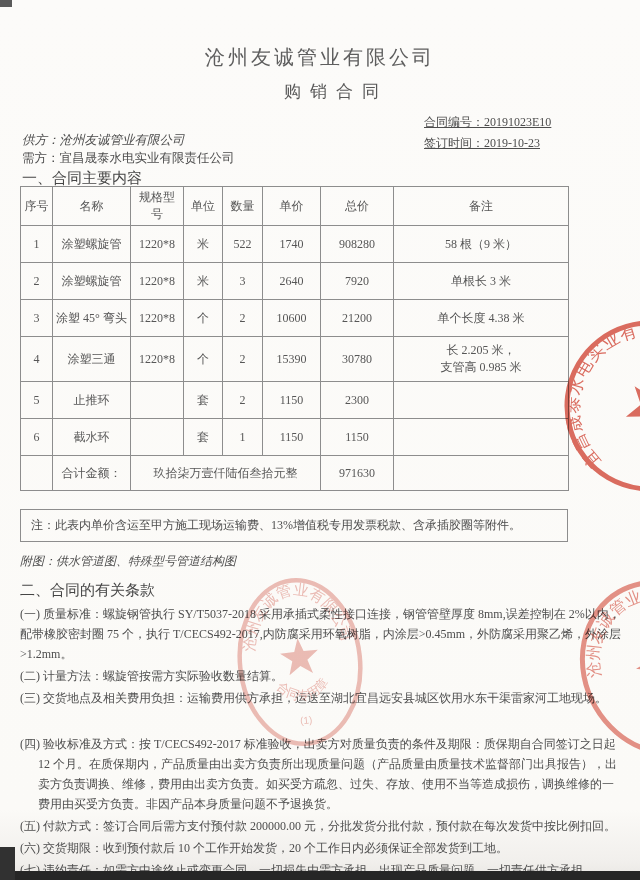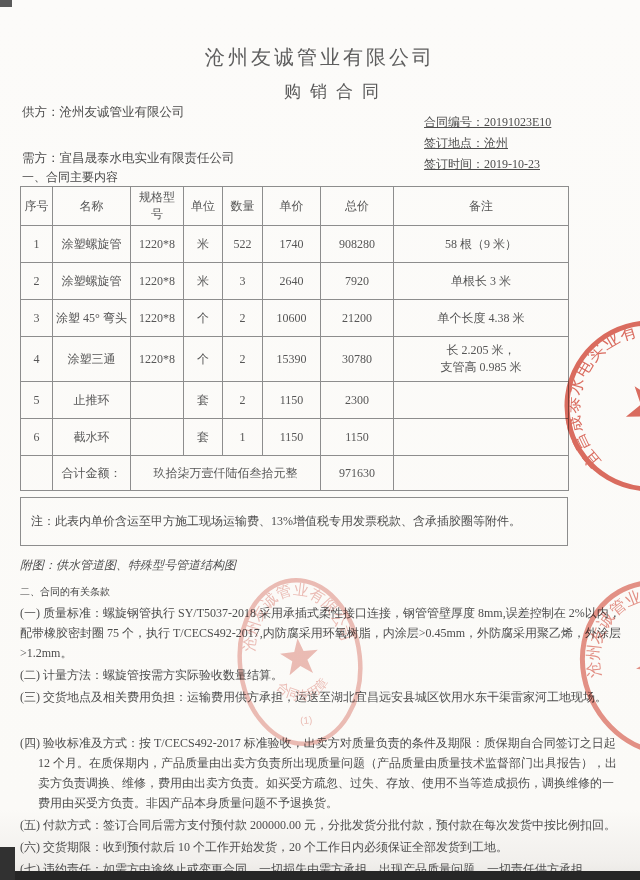--- a/index.html
+++ b/index.html
@@ -7,39 +7,39 @@
     position:relative; width:640px; height:880px; overflow:hidden;
     background:linear-gradient(180deg,#fcfbf9 0%, #fbfaf7 92%, #f1efec 98%, #e8e6e2 100%);
     font-family:"Liberation Serif","DejaVu Serif",serif;
     color:#4f4f4f;
   }
   .doc-title{position:absolute;top:44px;left:0;width:100%;text-align:center;
     font-size:20px;letter-spacing:3px;color:#5e5e5e;}
   .doc-subtitle{position:absolute;top:80px;left:16px;width:100%;text-align:center;
     font-size:17px;letter-spacing:9px;color:#585858;}
   .party{position:absolute;left:22px;font-size:12.5px;color:#4d4d4d;}
-  .party.supplier{top:104px;}
+  .party.supplier{top:132px;font-style:italic;}
   .party.buyer{top:150px;}
   .meta{position:absolute;left:424px;top:112px;font-size:12px;line-height:21px;color:#4d4d4d;text-decoration:underline;}
-  .sec1-head{position:absolute;left:22px;top:169px;font-size:12px;color:#454545;}
+  .sec1-head{position:absolute;left:22px;top:169px;font-size:15px;color:#454545;}
   .flow{position:absolute;left:20px;top:186px;width:602px;}
   table.items{border-collapse:collapse;width:548px;table-layout:fixed;}
   table.items th,table.items td{
     border:1px solid #8d8d8d;text-align:center;vertical-align:middle;
     font-weight:normal;font-size:12px;color:#565656;padding:2px 3px;
     white-space:pre-line;overflow:hidden;
   }
   table.items th{height:30px;}
   table.items td{height:32px;}
   tr.r-tall td{height:40px;}
   tr.r-total td{height:30px;}
-  .note-box{width:526px;border:1px solid #8d8d8d;margin-top:6px;
-    padding:15px 10px;font-size:12px;color:#4d4d4d;line-height:17px;}
+  .note-box{width:526px;border:1px solid #8d8d8d;margin-top:18px;
+    padding:7px 10px;font-size:12px;color:#4d4d4d;line-height:17px;}
   .attachment{margin-top:11px;font-size:12px;color:#4d4d4d;font-style:italic;}
-  .sec2-head{margin-top:11px;font-size:10px;color:#454545;}
+  .sec2-head{margin-top:11px;font-size:15px;color:#454545;}
   .terms{margin-top:4px;width:602px;}
   .term{margin:2px 0;font-size:12px;line-height:20px;color:#4d4d4d;}
   .term.hang{padding-left:18px;text-indent:-18px;margin-top:26px;}
   .seal{position:absolute;mix-blend-mode:multiply;pointer-events:none;}
   .seal svg text{font-family:"Liberation Sans","DejaVu Sans",sans-serif;fill:currentColor;}
   .seal-buyer{left:560px;top:316px;width:180px;height:180px;color:#d5493a;opacity:.8;transform:rotate(-38deg);}
   .seal-sup1{left:230px;top:572px;width:140px;height:180px;color:#e08a80;opacity:.55;transform:rotate(-6deg);}
   .seal-sup2{left:578px;top:573px;width:170px;height:190px;color:#da5f51;opacity:.68;transform:rotate(-30deg);}
   .edge-bottom{position:absolute;left:0;bottom:0;width:100%;height:9px;background:#262626;}
   .edge-bottom-left{position:absolute;left:0;bottom:0;width:15px;height:33px;background:#313131;}
@@ -57,21 +57,20 @@
 
   <div class="party supplier">
     <span>供方：</span><span>沧州友诚管业有限公司</span>
   </div>
   <div class="party buyer">
     <span>需方：</span><span>宜昌晟泰水电实业有限责任公司</span>
   </div>
 
   <div class="meta">
     <div><span>合同编号：</span><span>20191023E10</span></div>
-    <div><span>签订地点：</span><span>沧州</span></div>
     <div><span>签订时间：</span><span>2019-10-23</span></div>
   </div>
 
   <div class="sec1-head">一、合同主要内容</div>
 
   <div class="flow">
 
     <table class="items">
       <colgroup>
         <col style="width:32px">

